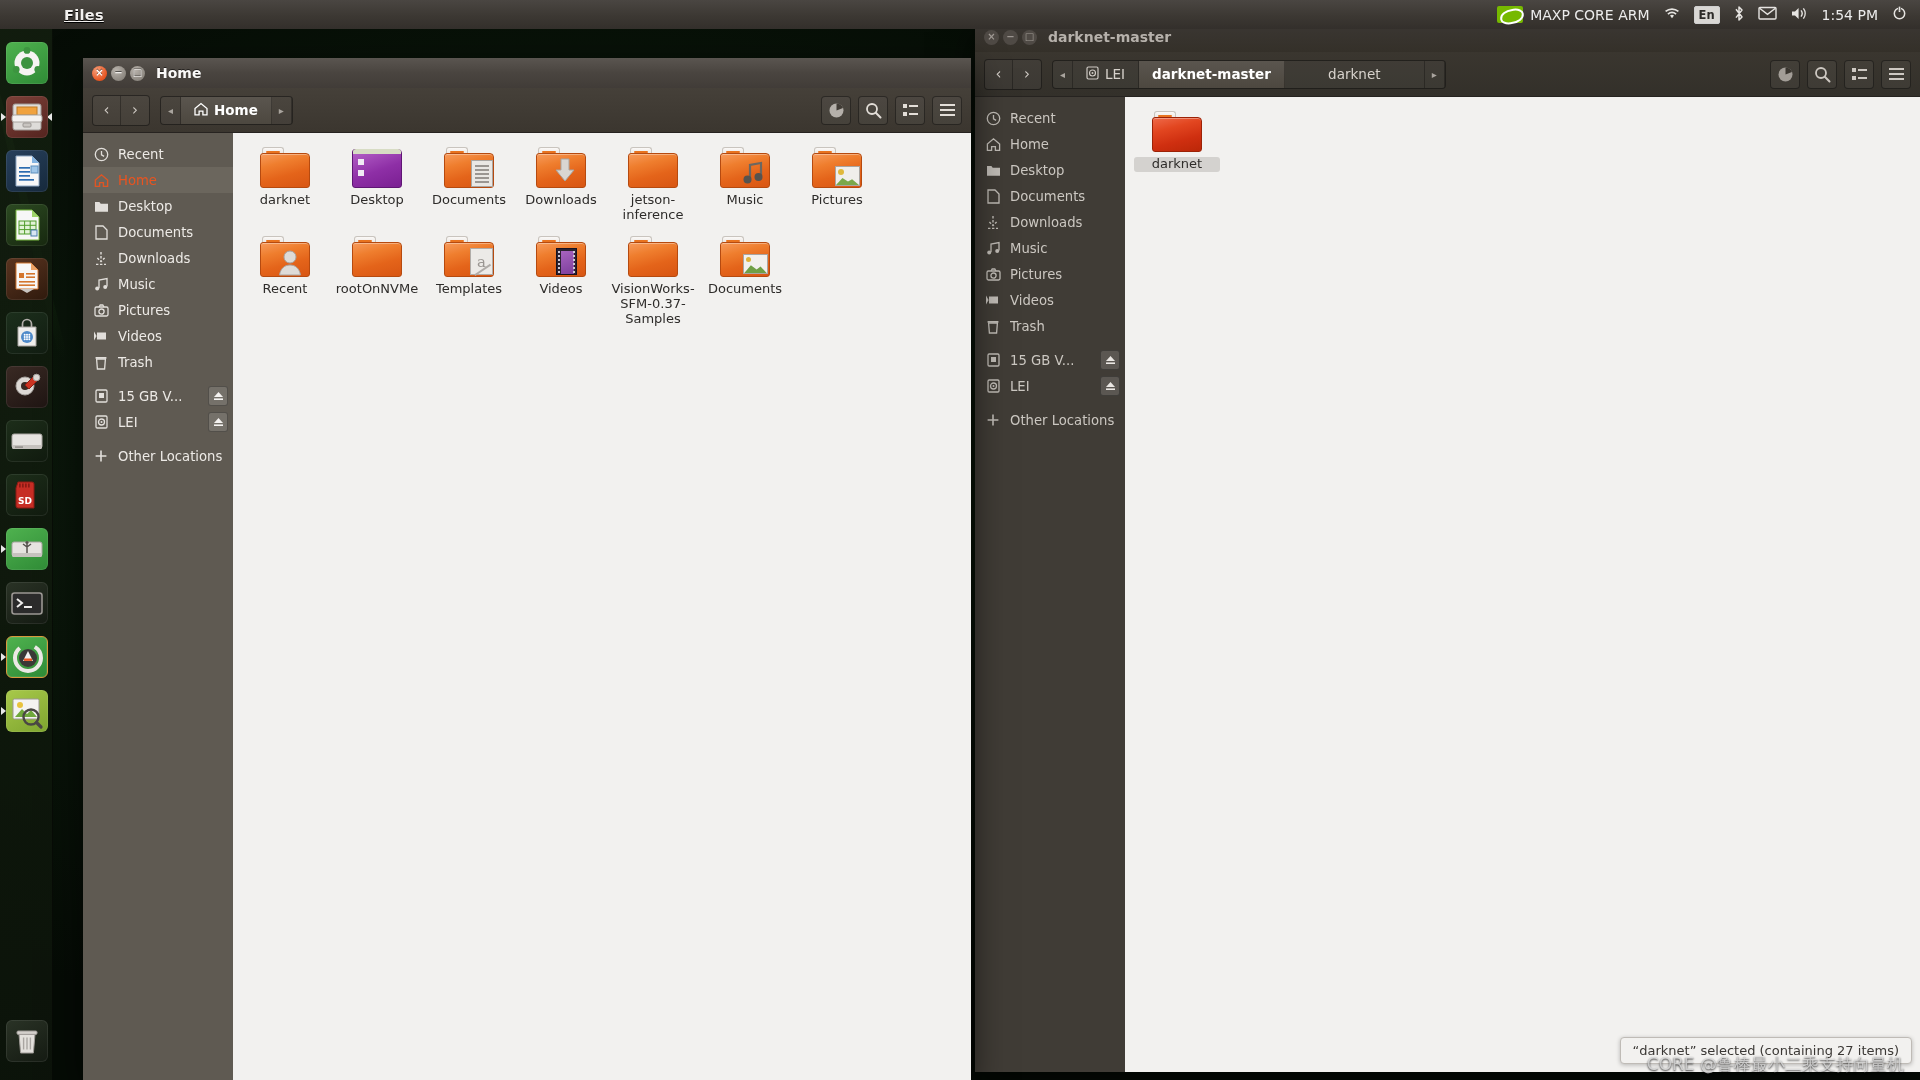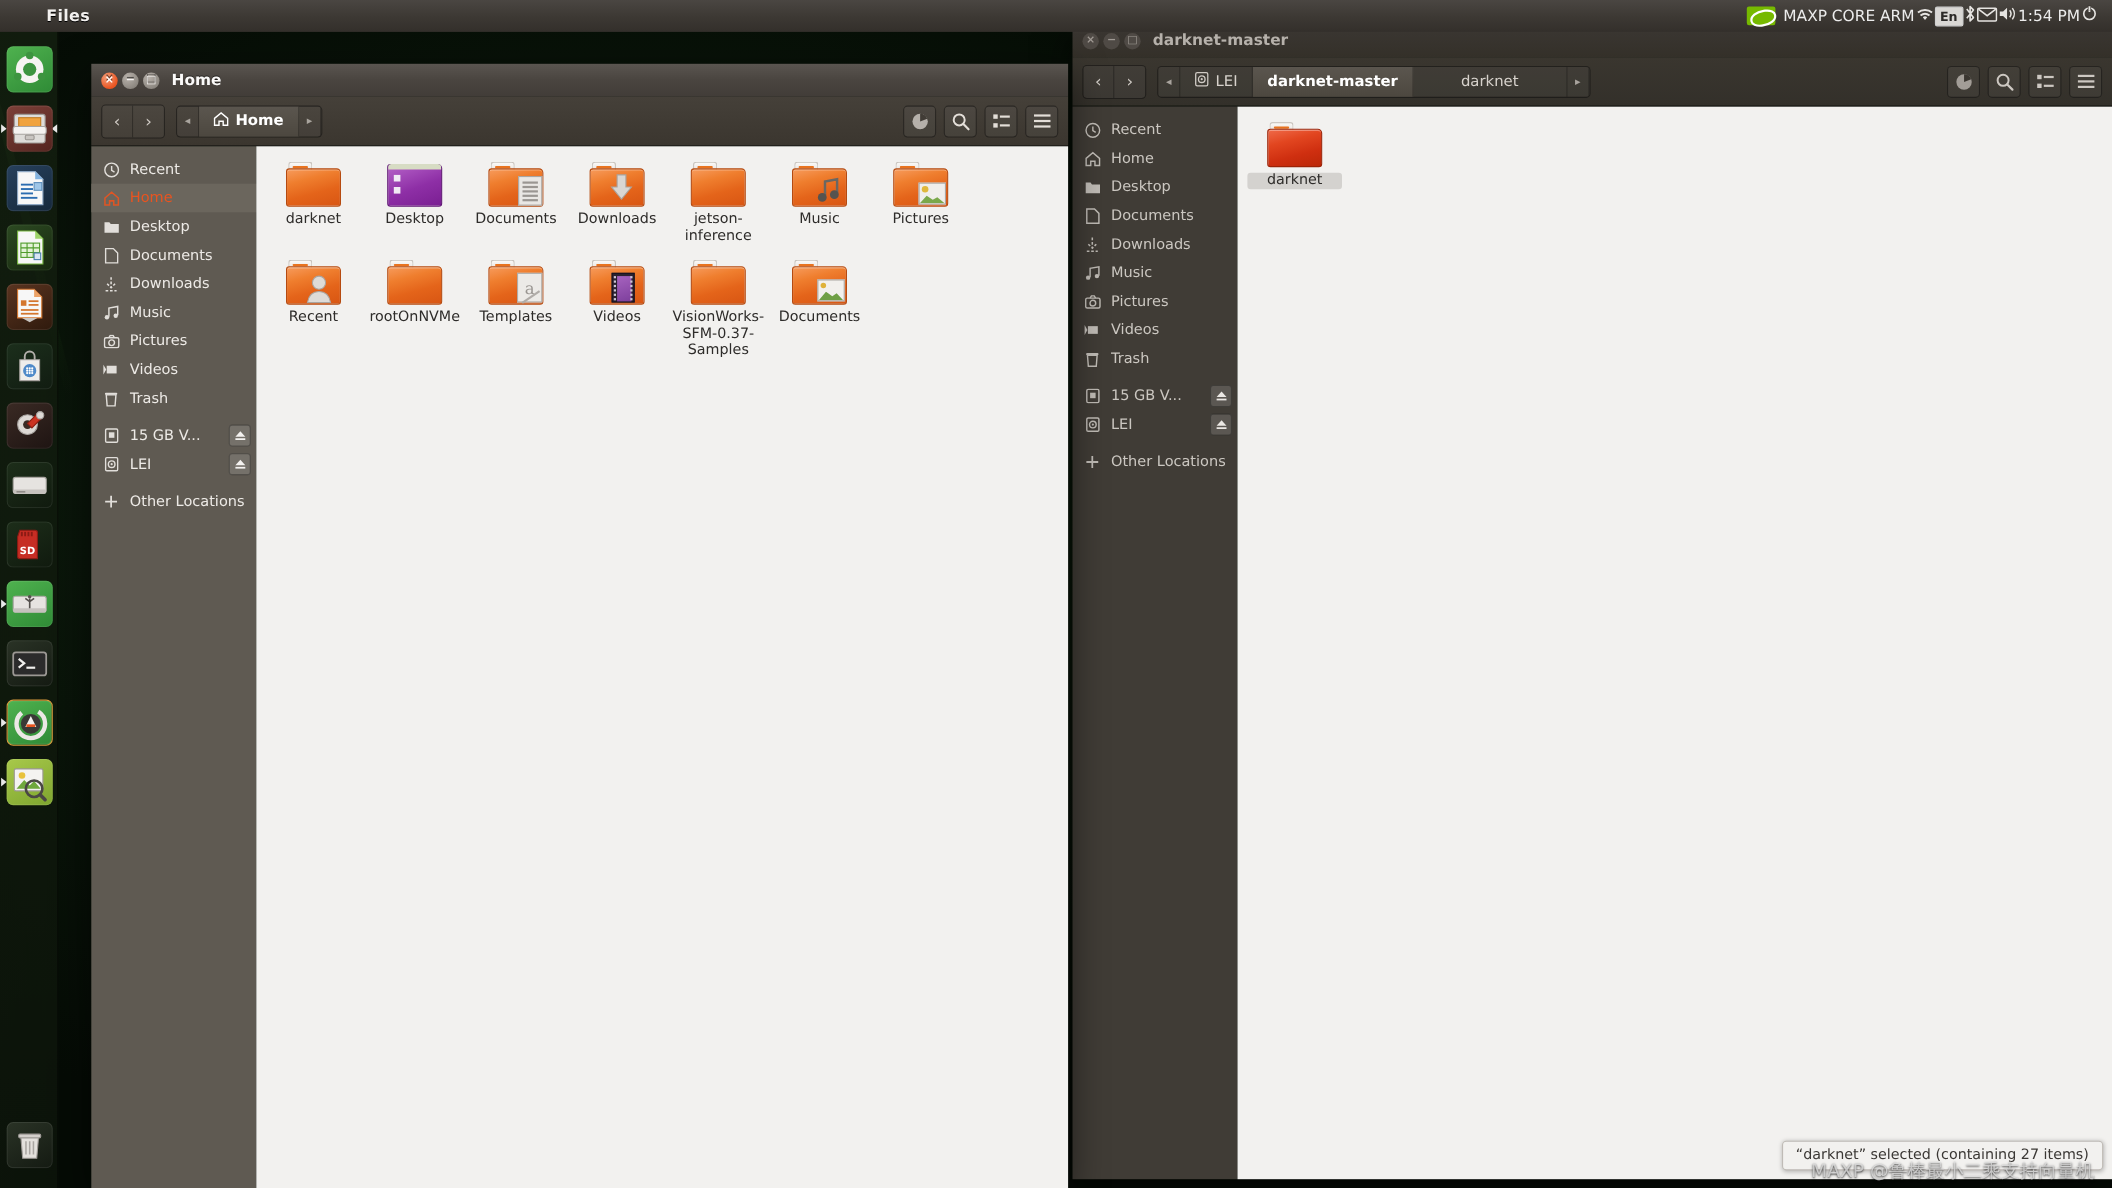--- a/index.html
+++ b/index.html
@@ -19,22 +19,22 @@
   
   .leaf { position: absolute; background: linear-gradient(180deg, rgba(90,180,60,.20), rgba(40,100,30,0)); transform-origin: bottom center; border-radius: 50% 50% 0 0; pointer-events:none; }
 
   
   #top-panel {
     position: absolute; left: 0; top: 0; width: 1920px; height: 29px;
     background: linear-gradient(180deg,#4a4642 0%,#3c3833 55%,#332f2b 100%);
     display: flex; align-items: center; color: #f2f0ee; font-size: 14.5px;
     z-index: 50;
   }
-  #top-panel .app-name { font-weight: bold; margin-left: 42px; letter-spacing: .3px; text-shadow: 0 1px 0 #000; }
-  #tray { margin-left: auto; display: flex; align-items: center; padding-right: 12px; }
+  #top-panel .app-name { font-weight: bold; margin-left: 64px; letter-spacing: .3px; text-shadow: 0 1px 0 #000; text-decoration: underline; }
+  #tray { margin-left: auto; display: flex; align-items: center; gap: 13px; padding-right: 12px; }
   #tray .tray-item { display: flex; align-items: center; color: #ececec; font-size: 14px; }
   .nv-logo { width: 26px; height: 17px; background: #76b900; border-radius: 2px; position: relative; margin-right: 7px; display:inline-block;}
   .nv-logo::after{ content:""; position:absolute; left:3px; top:3px; width:20px; height:11px; border:2px solid #fff; border-radius:55% 40% 55% 40%; transform: rotate(-8deg); }
   .kbd-ind { border: 1px solid #cfcfcf; background: #d9d7d4; color:#2c2a28; border-radius:2px; font-size:11.5px; padding: 1px 4px; font-weight:bold; }
 
   
   #launcher {
     position: absolute; left: 0; top: 29px; width: 53px; height: 1051px;
     background: linear-gradient(180deg, rgba(20,32,16,.80), rgba(12,20,10,.86));
     border-right: 1px solid rgba(0,0,0,.5);
@@ -875,14 +875,14 @@
               </div>
             </div>
             <div class="fname">Documents</div>
           </div>
 
         </div>
       </div>
     </div>
   </div>
 
-  <div class="watermark">MAXP @鲁棒最小二乘支持向量机</div>
+  <div class="watermark">CORE @鲁棒最小二乘支持向量机</div>
 </div>
 
 </body></html>

